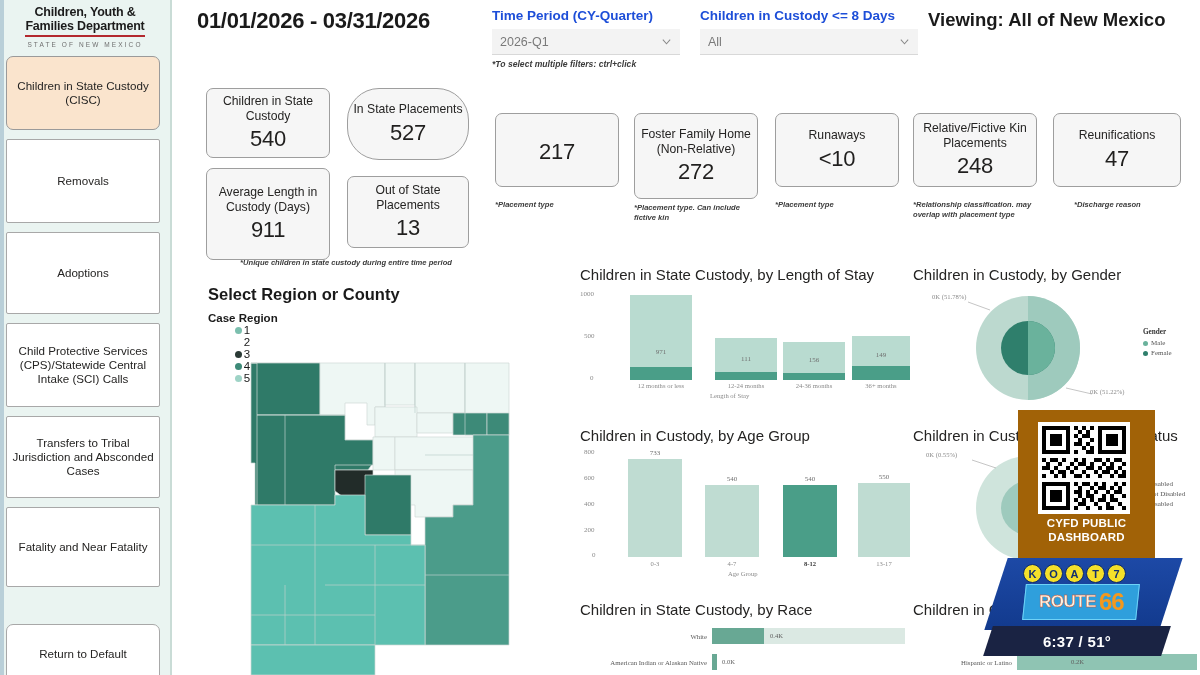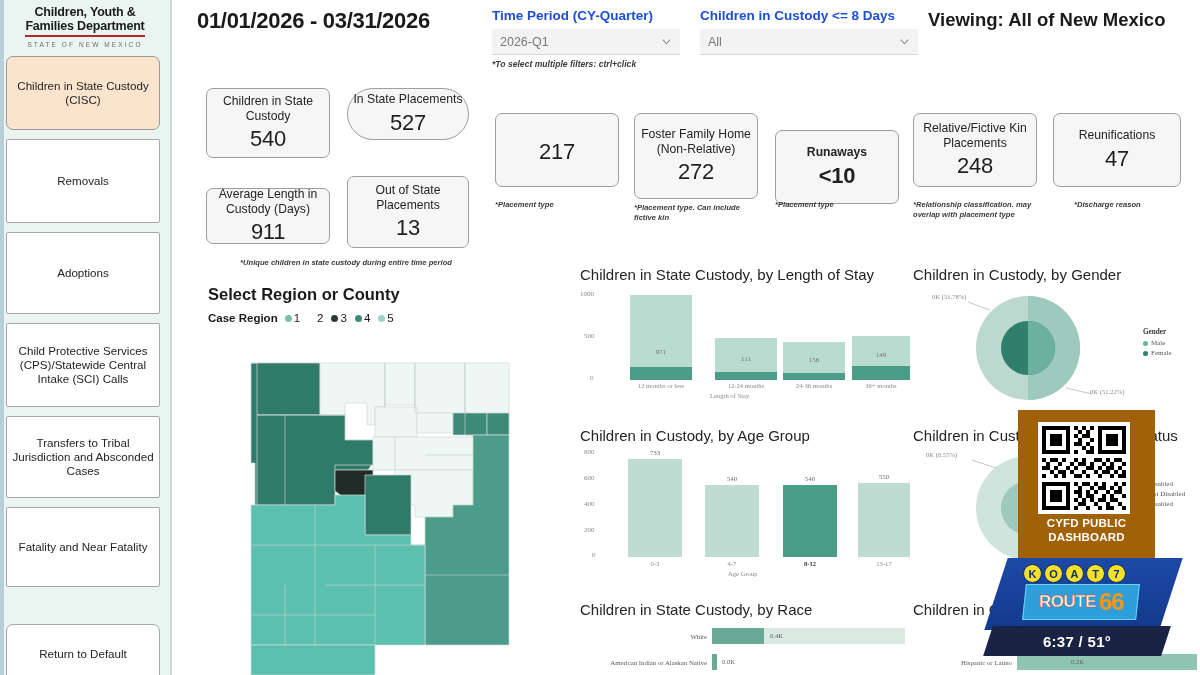--- a/index.html
+++ b/index.html
@@ -81,44 +81,44 @@
     display: flex; flex-direction: column;
     align-items: center; justify-content: center; text-align: center;
   }
   .kpi-t { font-size: 12.2px; line-height: 1.18; color: #252423; padding: 0 4px; }
   .kpi-v { font-size: 22px; color: #201f1e; margin-top: 3px; letter-spacing: -0.3px; }
   .kpi-note {
     position: absolute; font-size: 7.6px; font-style: italic;
     font-weight: bold; color: #3b3b3b; line-height: 1.3;
   }
   #k1 { left: 206px; top: 88px; width: 124px; height: 70px; }
-  #k2 { left: 347px; top: 88px; width: 122px; height: 52px; border-radius: 32px; }
-  #k3 { left: 206px; top: 188px; width: 124px; height: 56px; }
+  #k2 { left: 347px; top: 88px; width: 122px; height: 72px; border-radius: 32px; }
+  #k3 { left: 206px; top: 168px; width: 124px; height: 92px; }
   #k4 { left: 347px; top: 176px; width: 122px; height: 72px; }
   #k-note { left: 206px; top: 258px; width: 280px; text-align: center; }
 
   #p1 { left: 495px; top: 113px; width: 124px; height: 74px; }
   #p2 { left: 634px; top: 113px; width: 124px; height: 86px; }
-  #p3 { left: 775px; top: 130px; width: 124px; height: 74px; font-weight: bold; }
+  #p3 { left: 775px; top: 113px; width: 124px; height: 74px; }
   #p4 { left: 913px; top: 113px; width: 124px; height: 74px; }
   #p5 { left: 1053px; top: 113px; width: 128px; height: 74px; }
   #pn1 { left: 495px; top: 200px; width: 124px; }
   #pn2 { left: 634px; top: 203px; width: 124px; }
   #pn3 { left: 775px; top: 200px; width: 124px; }
   #pn4 { left: 913px; top: 200px; width: 130px; }
   #pn5 { left: 1053px; top: 200px; width: 130px; margin-left: 21px; }
 
   
   #map-title {
     position: absolute; left: 208px; top: 285px;
     font-size: 16.5px; font-weight: bold; color: #1a1a1a;
   }
   #region-legend {
     position: absolute; left: 208px; top: 312px;
-    display: flex; align-items: center; font-size: 11.5px; color: #1a1a1a;
+    display: flex; align-items: center; font-size: 11.5px; color: #1a1a1a; flex-direction: column;
   }
   #region-legend .lg-title { font-weight: bold; margin-right: 7px; }
   .lg-item { display: flex; align-items: center; margin-right: 8px; }
   .lg-dot { width: 7px; height: 7px; border-radius: 50%; margin-right: 2px; }
   .lg-txt { font-size: 11.5px; }
   #map-wrap { position: absolute; left: 225px; top: 345px; width: 300px; height: 330px; }
   #map-wrap svg { width: 100%; height: 100%; display: block; }
 
   
   .chart-title {

